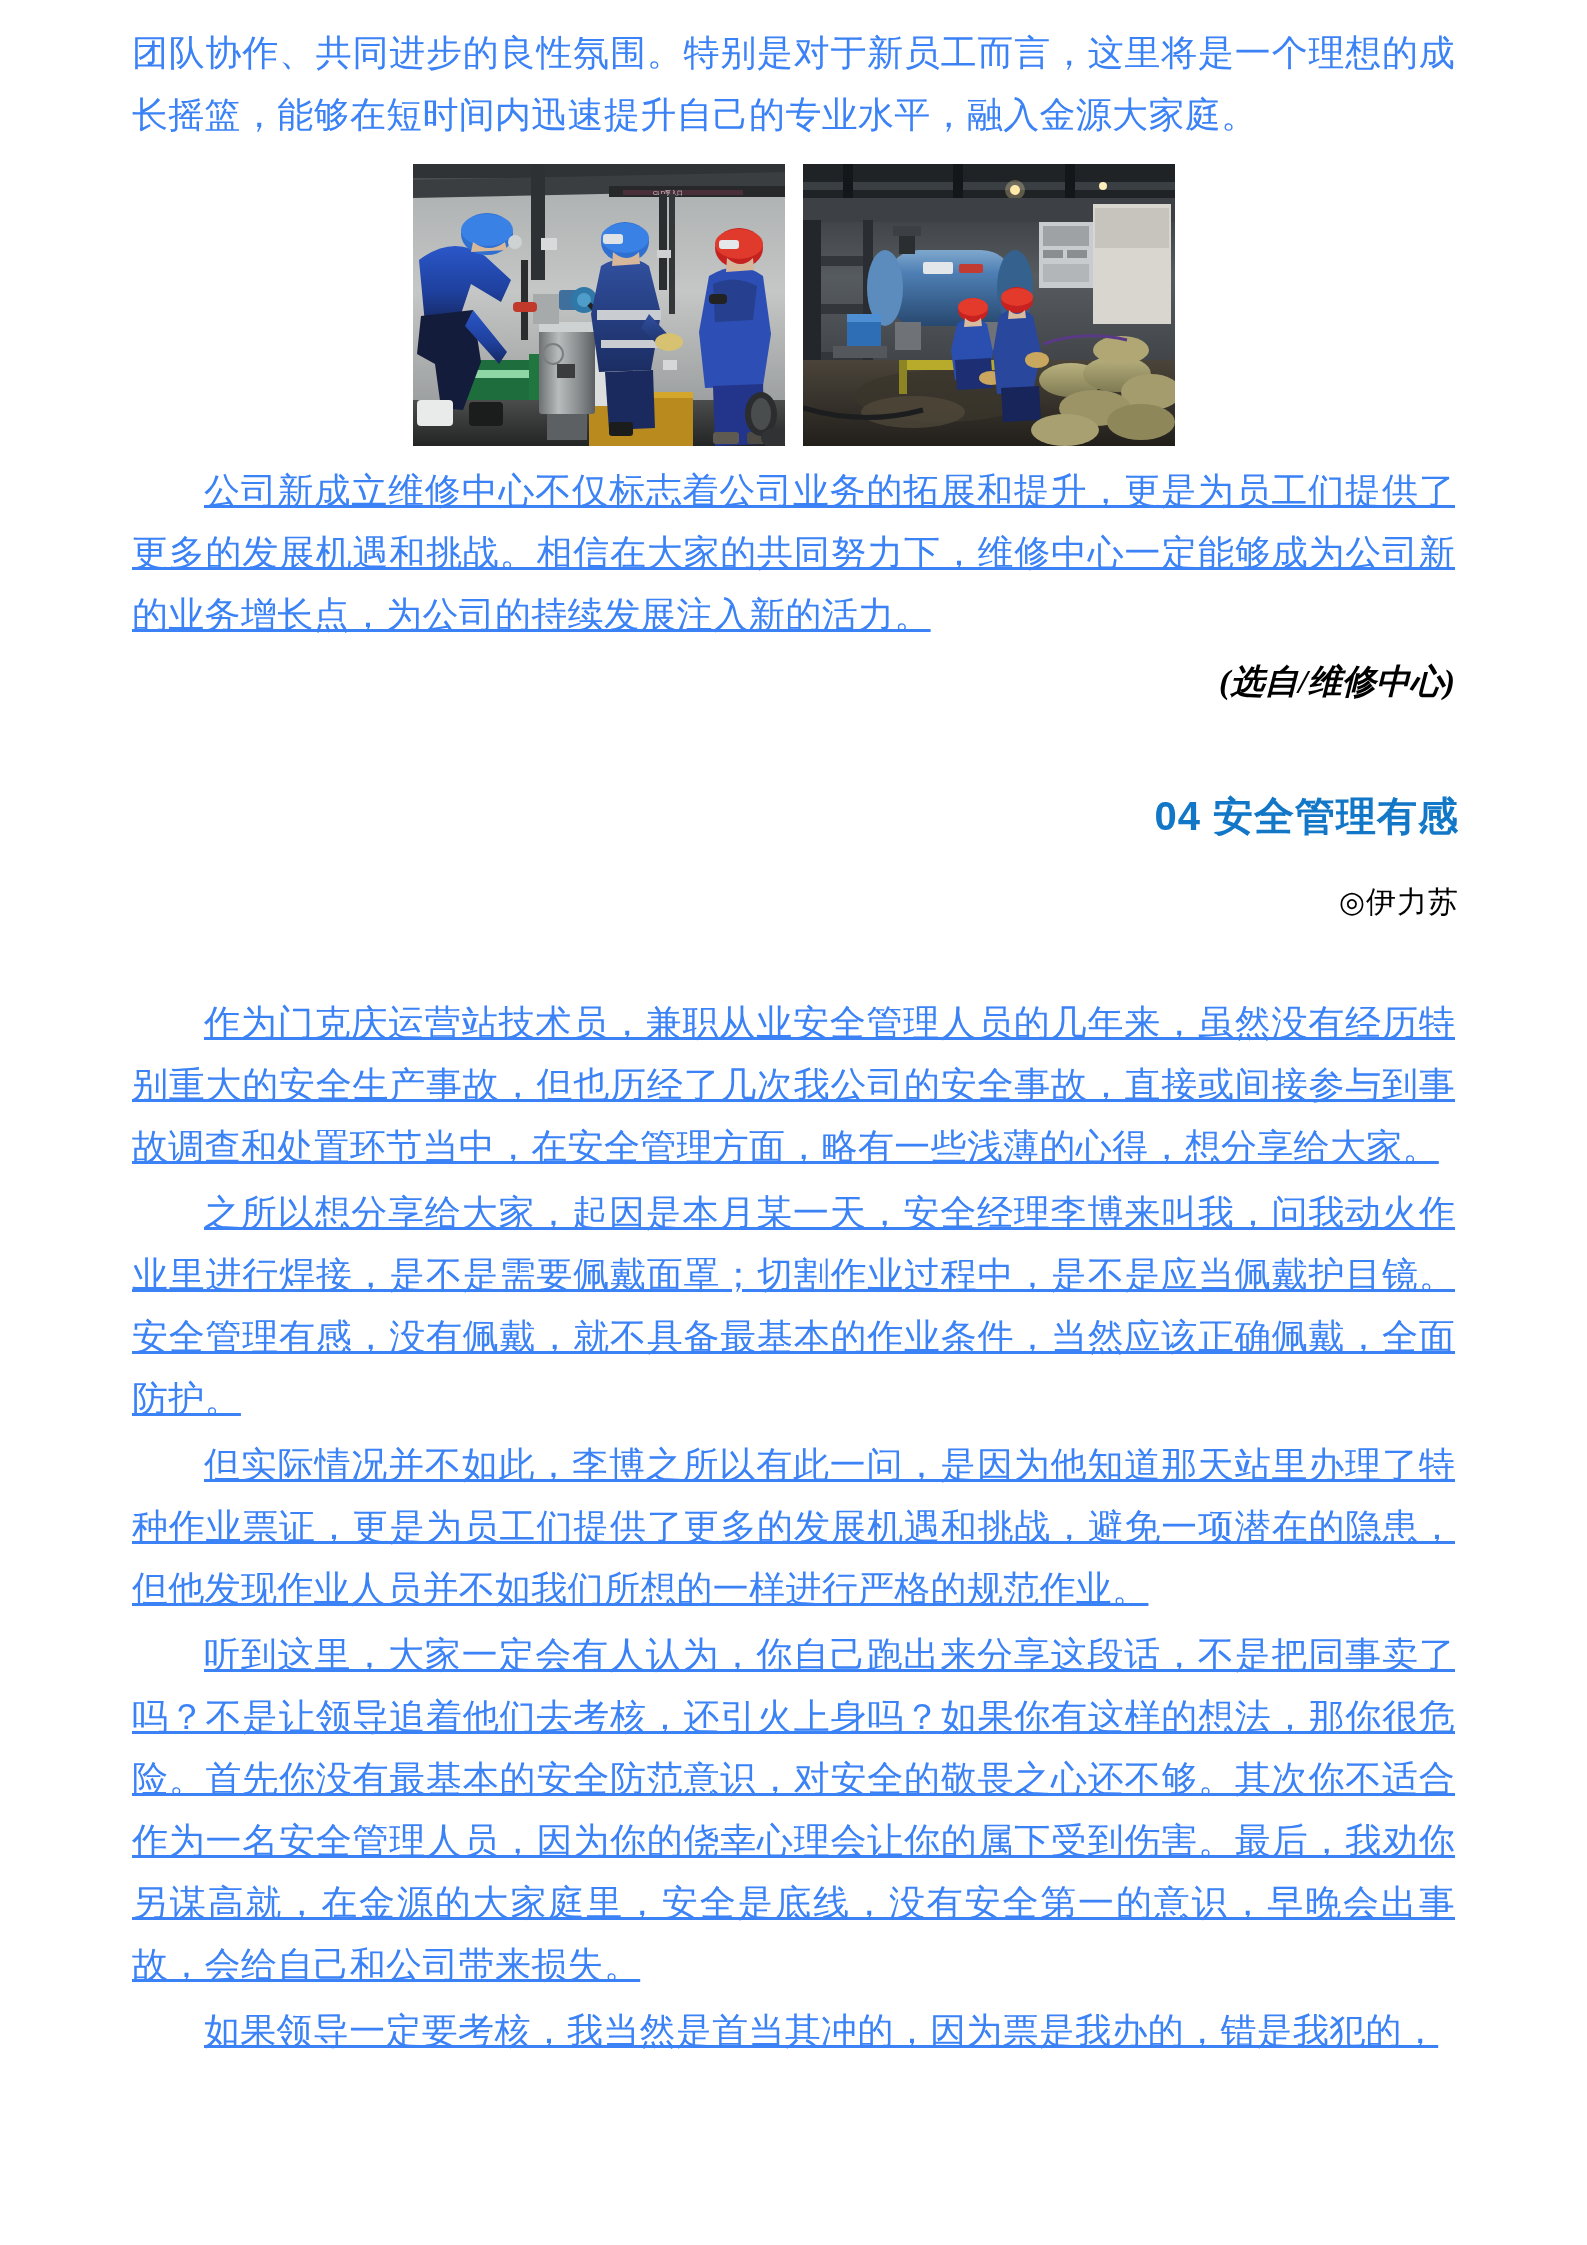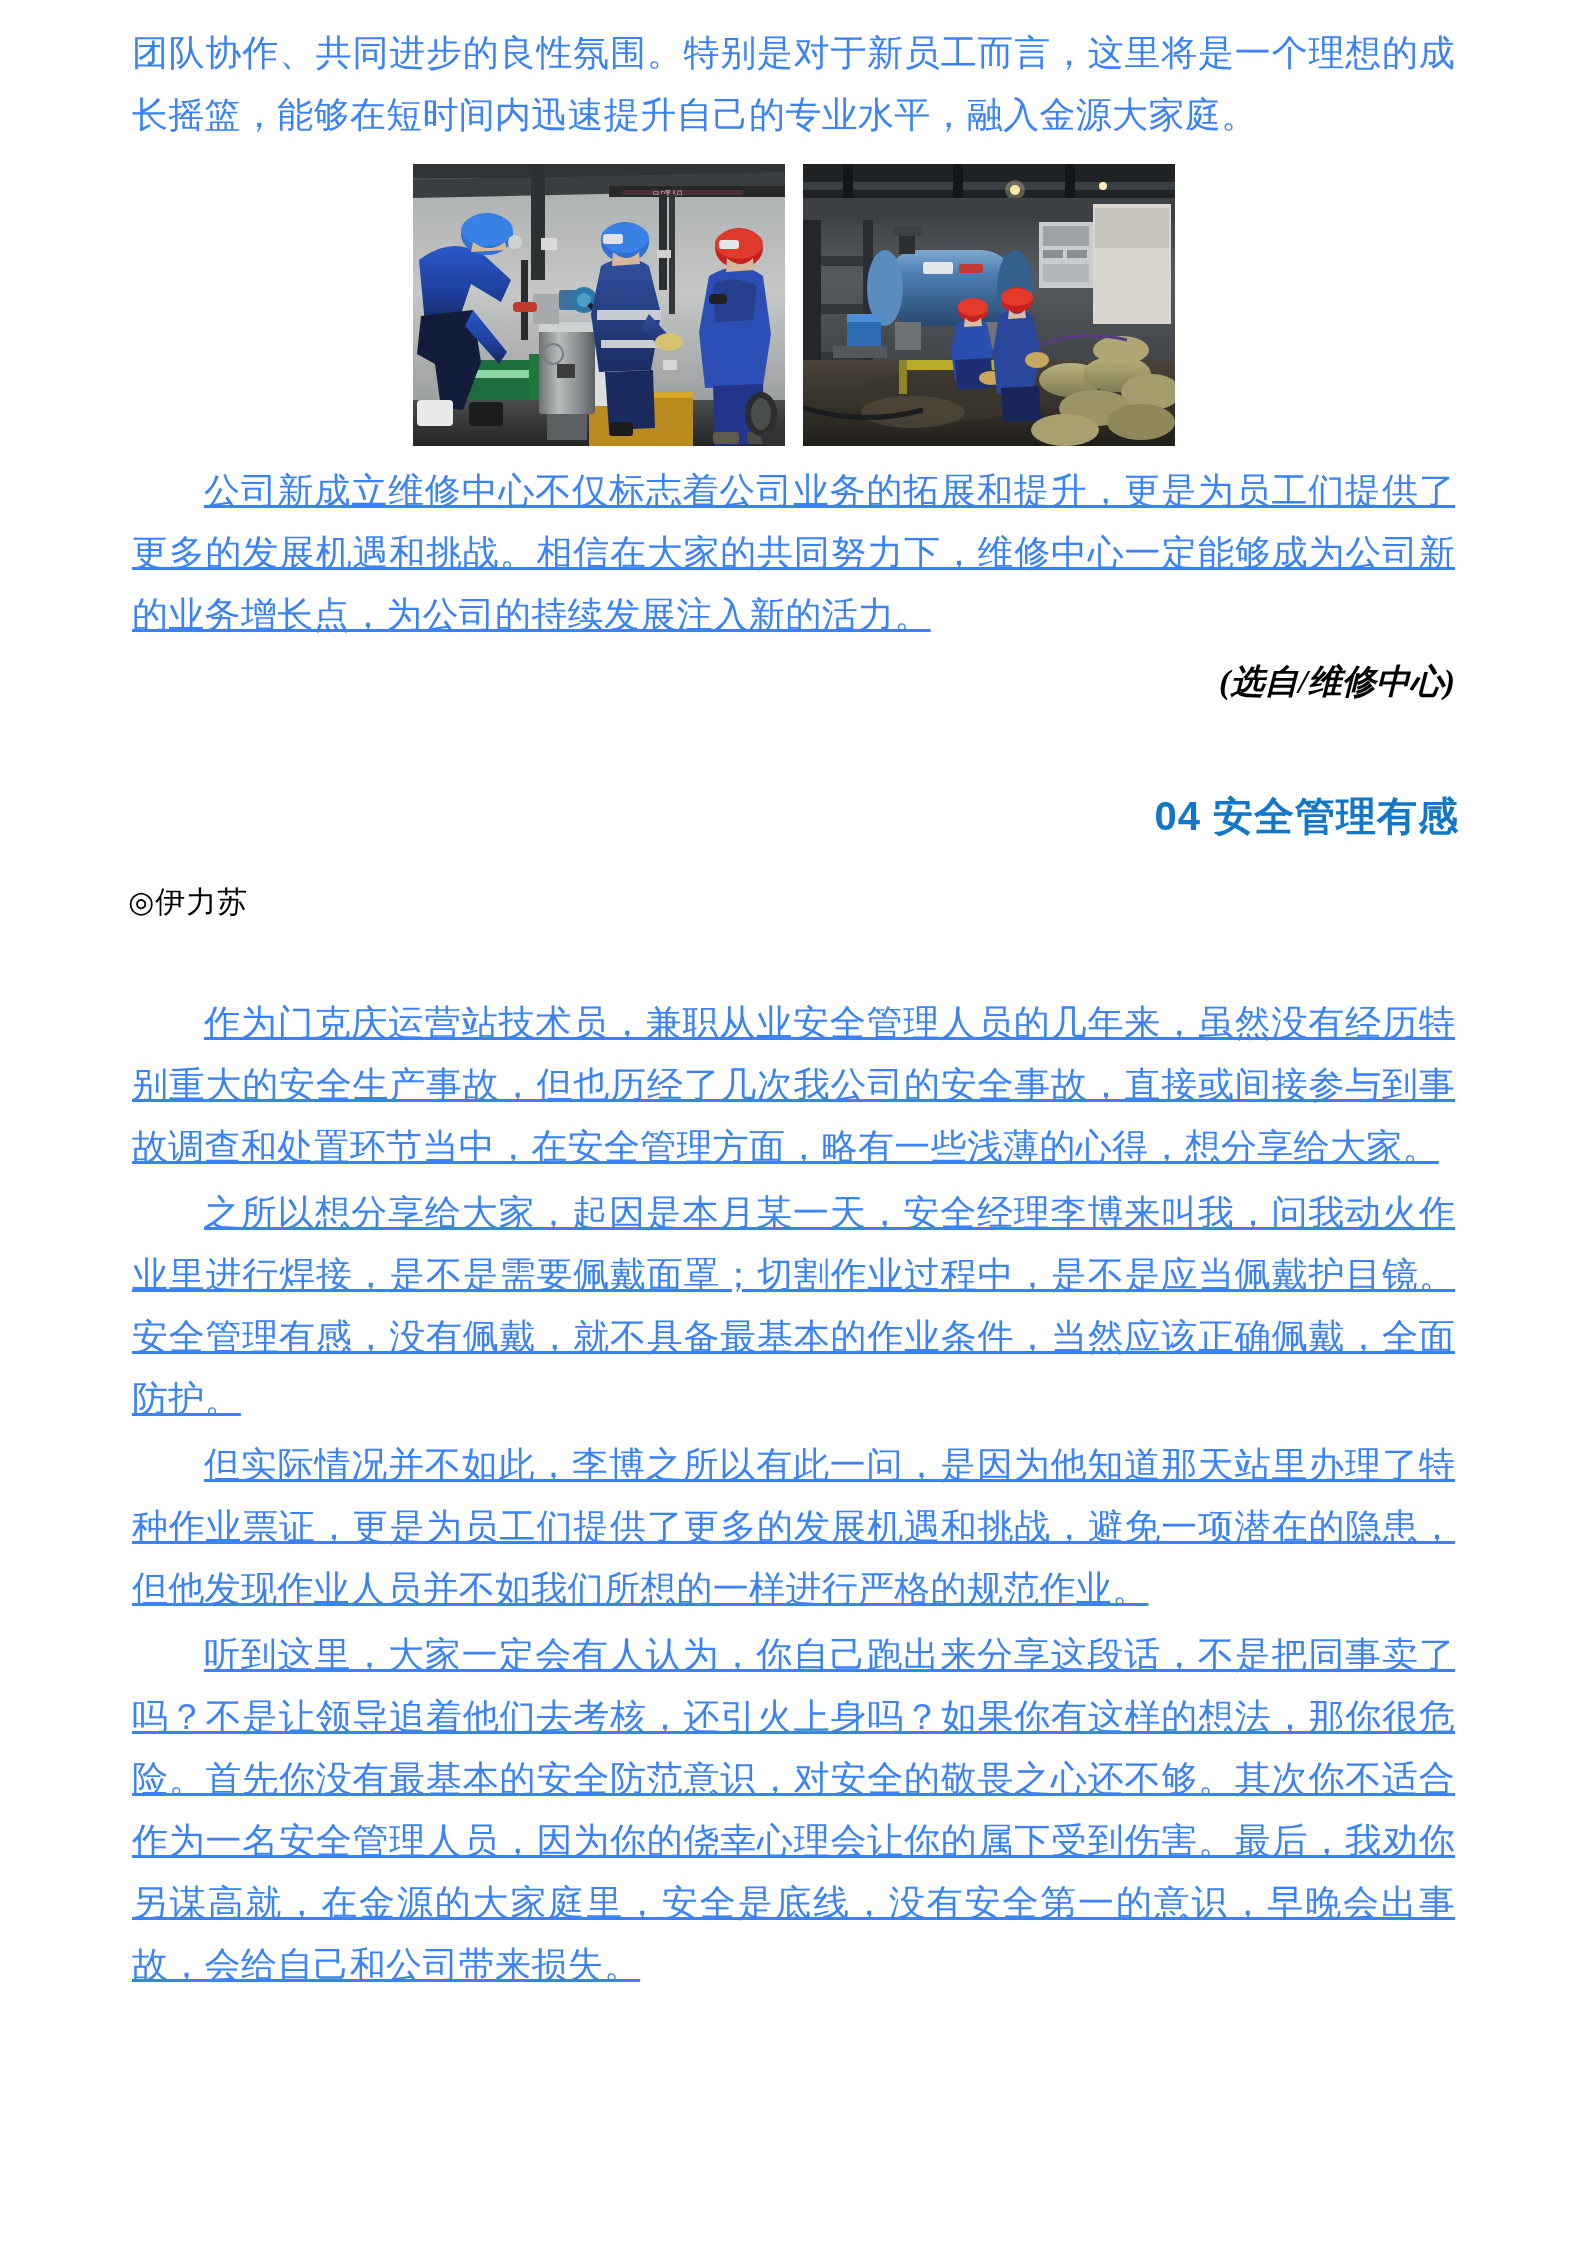--- a/index.html
+++ b/index.html
@@ -71,21 +71,21 @@
     text-align: right;
     color: #1277c7;
     font-family: "Liberation Sans", "DejaVu Sans", sans-serif;
     font-weight: bold;
     font-size: 40px;
     line-height: 56px;
     letter-spacing: 1px;
     margin: 78px 0 0 0;
   }
   .byline {
-    text-align: left;
+    text-align: right;
     font-size: 30px;
     line-height: 48px;
     margin: 34px 0 0 0;
     letter-spacing: 1px;
   }
   .spacer-lg { height: 62px; }
   .top-gap { height: 18px; }
 </style>
 </head>
 <body>
@@ -330,14 +330,15 @@
   <div class="spacer-lg"></div>
 
   <p class="para indent">作为门克庆运营站技术员，兼职从业安全管理人员的几年来，虽然没有经历特别重大的安全生产事故，但也历经了几次我公司的安全事故，直接或间接参与到事故调查和处置环节当中，在安全管理方面，略有一些浅薄的心得，想分享给大家。</p>
 
   <p class="para indent">之所以想分享给大家，起因是本月某一天，安全经理李博来叫我，问我动火作业里进行焊接，是不是需要佩戴面罩；切割作业过程中，是不是应当佩戴护目镜。安全管理有感，没有佩戴，就不具备最基本的作业条件，当然应该正确佩戴，全面防护。</p>
 
   <p class="para indent">但实际情况并不如此，李博之所以有此一问，是因为他知道那天站里办理了特种作业票证，更是为员工们提供了更多的发展机遇和挑战，避免一项潜在的隐患，但他发现作业人员并不如我们所想的一样进行严格的规范作业。</p>
 
   <p class="para indent">听到这里，大家一定会有人认为，你自己跑出来分享这段话，不是把同事卖了吗？不是让领导追着他们去考核，还引火上身吗？如果你有这样的想法，那你很危险。首先你没有最基本的安全防范意识，对安全的敬畏之心还不够。其次你不适合作为一名安全管理人员，因为你的侥幸心理会让你的属下受到伤害。最后，我劝你另谋高就，在金源的大家庭里，安全是底线，没有安全第一的意识，早晚会出事故，会给自己和公司带来损失。</p>
 
+  <p class="para indent">如果领导一定要考核，我当然是首当其冲的，因为票是我办的，错是我犯的，</p>
 
 </div>
 
 </body></html>

